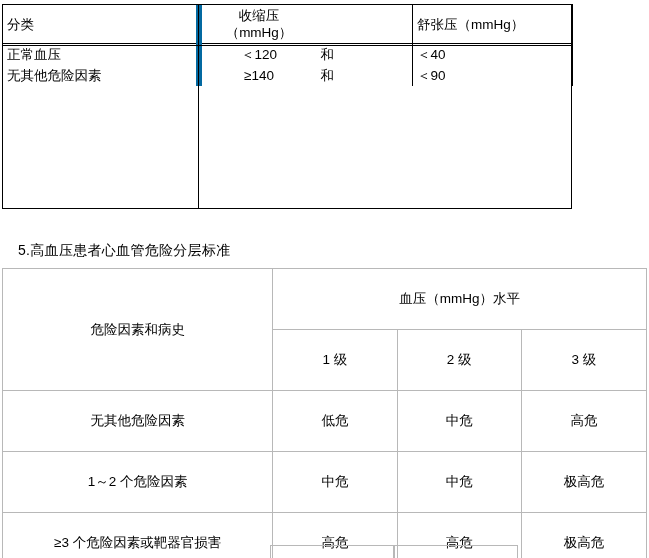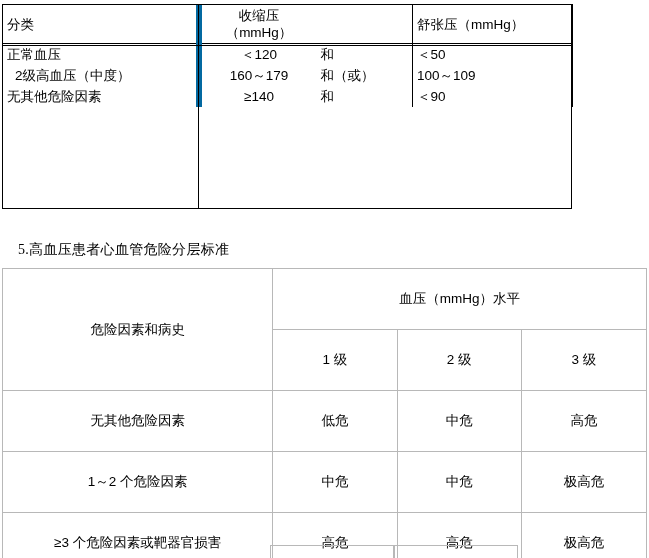--- a/index.html
+++ b/index.html
@@ -84,21 +84,20 @@
   }
 
   
   .section-heading {
     position: absolute;
     left: 18px;
     top: 240px;
     font-size: 14px;
     line-height: 20px;
     letter-spacing: 0.3px;
-    font-family: Liberation Serif, serif;
   }
 
   
   .risk-table {
     position: absolute;
     left: 2px;
     top: 268px;
     width: 645px;
     border-collapse: collapse;
     font-size: 13.5px;
@@ -152,32 +151,26 @@
       <td class="outer">分类</td>
       <td class="sep-vert">收缩压（mmHg）</td>
       <td></td>
       <td class="outer">舒张压（mmHg）</td>
     </tr>
 
     <tr>
       <td class="outer">正常血压</td>
       <td class="sep-vert">＜120</td>
       <td>和</td>
-      <td class="outer">＜50</td>
-    </tr>
-
-
-
-
-    <tr>
-      <td class="outer cell-indent1">2级高血压（中度）</td>
-      <td class="sep-vert">160～179</td>
-      <td>和（或）</td>
-      <td class="outer">100～109</td>
-    </tr>
+      <td class="outer">＜40</td>
+    </tr>
+
+
+
+
 
 
     <tr>
       <td class="outer">无其他危险因素</td>
       <td class="sep-vert">≥140</td>
       <td>和</td>
       <td class="outer">＜90</td>
     </tr>
   </tbody>
 </table>

